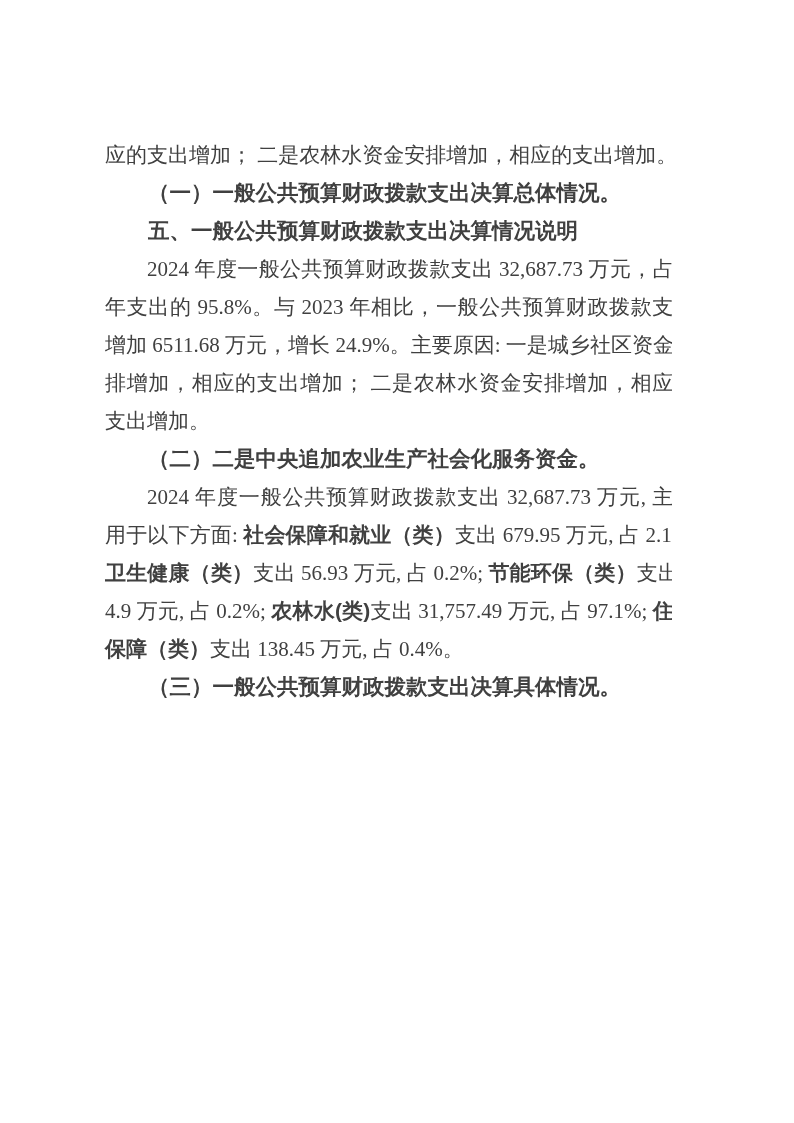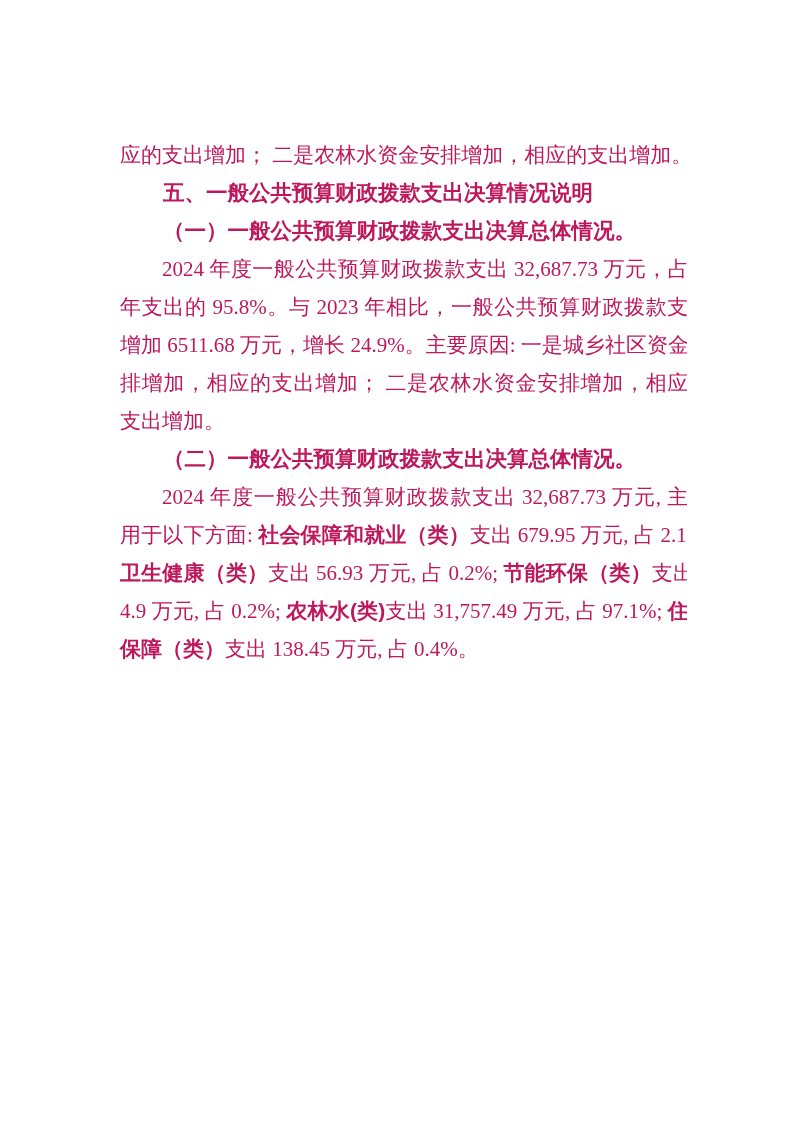--- a/index.html
+++ b/index.html
@@ -5,24 +5,23 @@
   html, body {
     margin: 0;
     padding: 0;
     background: #ffffff;
   }
   .page {
     position: relative;
     width: 672px;
     height: 1123px;
     background: #ffffff;
-    color: #be185d;
+    color: #404040;
     font-family: "Liberation Serif", "DejaVu Serif", serif;
     overflow: hidden;
-    margin-left: 15px;
   }
   .content {
     position: absolute;
     left: 105px;
     top: 136px;
     width: 590px;
   }
   .block {
     margin: 0;
     font-size: 21px;
@@ -56,20 +55,21 @@
     font-family: "Liberation Serif", "DejaVu Serif", serif;
     letter-spacing: 1px;
   }
 </style>
 </head>
 <body>
 
 <div class="page">
   <div class="content" id="doc-body">
       <p class="block body-continuation"><span>应的支出增加； 二是农林水资金安排增加，相应的支出增加。</span></p>
+      <p class="block heading2"><span class="em">（一）一般公共预算财政拨款支出决算总体情况。</span></p>
       <p class="block heading1"><span class="em">五、一般公共预算财政拨款支出决算情况说明</span></p>
-      <p class="block heading2"><span class="em">（一）一般公共预算财政拨款支出决算总体情况。</span></p>
       <p class="block paragraph"><span>2024 年度一般公共预算财政拨款支出 32,687.73 万元，占本年支出的 95.8%。与 2023 年相比，一般公共预算财政拨款支出增加 6511.68 万元，增长 24.9%。主要原因: 一是城乡社区资金安排增加，相应的支出增加； 二是农林水资金安排增加，相应的支出增加。</span></p>
-      <p class="block heading2"><span class="em">（二）一般公共预算财政拨款支出决算总体情况。</span></p>
+      <p class="block heading2"><span class="em">（二）二是中央追加农业生产社会化服务资金。</span></p>
       <p class="block paragraph"><span>2024 年度一般公共预算财政拨款支出 32,687.73 万元, 主要用于以下方面: </span><span class="em">社会保障和就业（类）</span><span>支出 679.95 万元, 占 2.1%; </span><span class="em">卫生健康（类）</span><span>支出 56.93 万元, 占 0.2%; </span><span class="em">节能环保（类）</span><span>支出 54.9 万元, 占 0.2%; </span><span class="em">农林水(类)</span><span>支出 31,757.49 万元, 占 97.1%; </span><span class="em">住房保障（类）</span><span>支出 138.45 万元, 占 0.4%。</span></p>
+      <p class="block heading2"><span class="em">（三）一般公共预算财政拨款支出决算具体情况。</span></p>
     </div>
   <div class="page-number">-15-</div>
 </div>
 
 </body></html>

